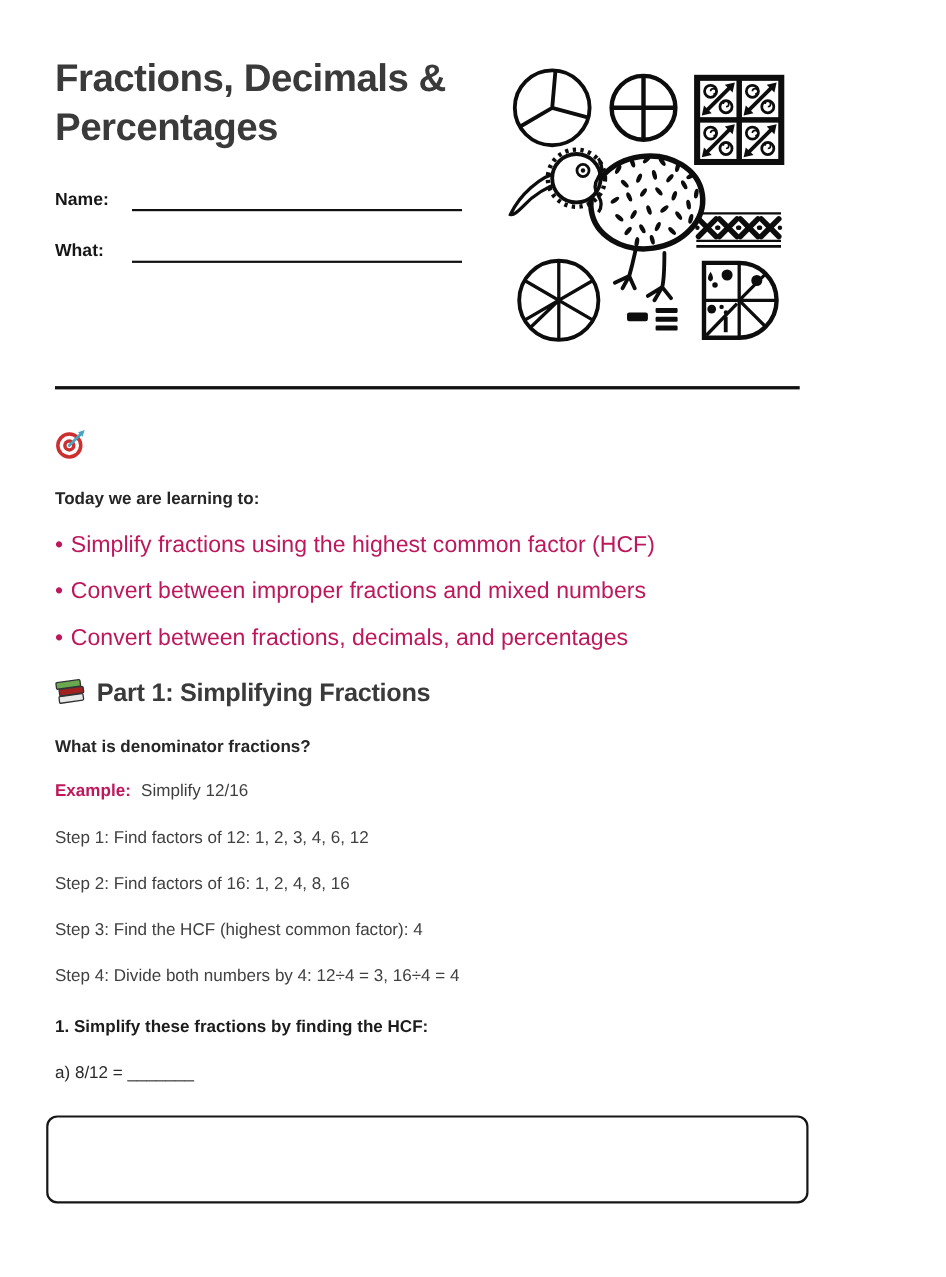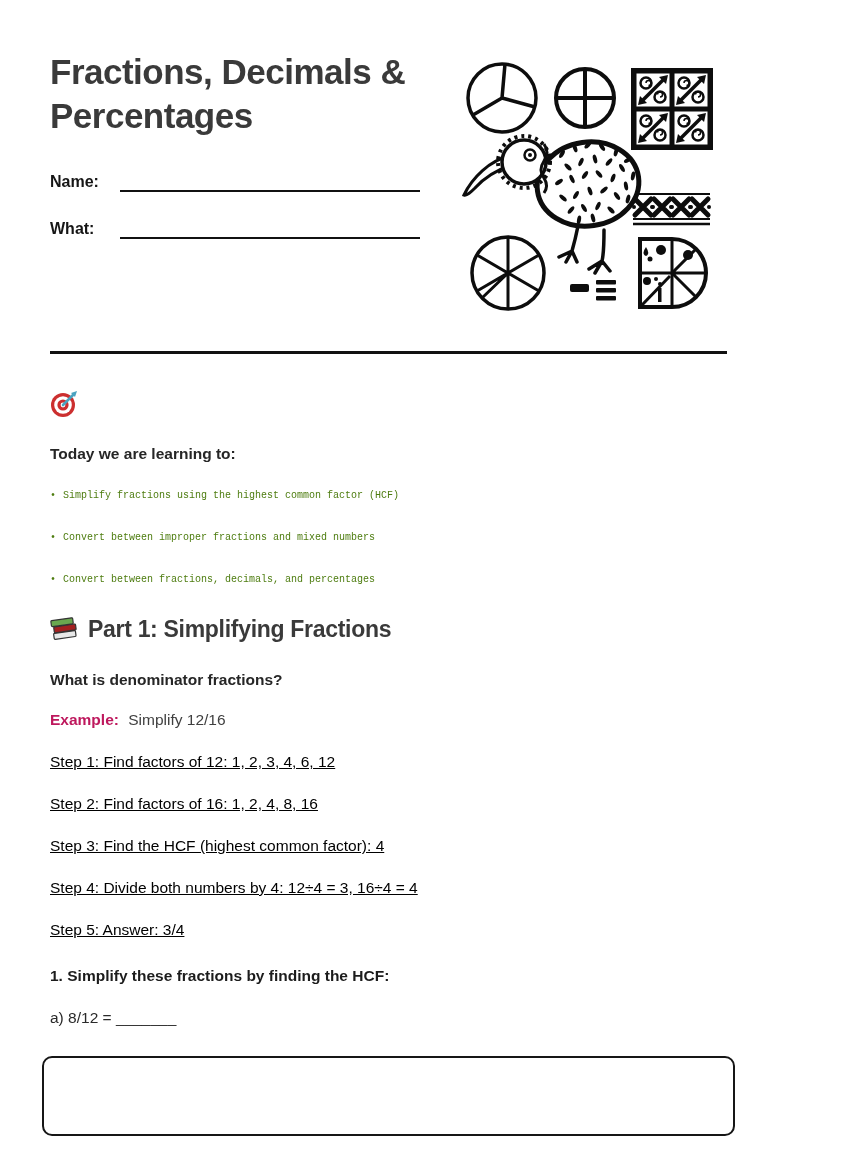--- a/index.html
+++ b/index.html
@@ -68,44 +68,42 @@
   .section-heading .hicon { flex: 0 0 auto; display: inline-block; }
   .lead-bold {
     margin-top: 26px;
     font-size: 15.5px;
     line-height: 20px;
     font-weight: 700;
     color: #262626;
   }
   .bullet-list { list-style: none; margin-top: 22px; }
   .bullet-list li {
-    font-size: 10px;
+    font-size: 21px;
     line-height: 20px;
     margin-bottom: 22px;
-    color: #4d7c0f;
-    font-family: Liberation Mono, monospace;
+    color: #be185d;
   }
   .bullet-list .bchar { margin-right: 7px; }
   .body-par {
     margin-top: 22px;
     font-size: 15.5px;
     line-height: 25.5px;
     text-align: justify;
     color: #3f3f3f;
   }
   .example-line { margin-top: 20px; font-size: 15.5px; line-height: 20px; }
   .example-line .xl { font-weight: 700; color: #be185d; }
   .example-line .xt { margin-left: 5px; }
   .steps { margin-top: 22px; }
   .steps p {
     font-size: 15.5px;
     line-height: 20px;
     margin-bottom: 22px;
-    color: #000000;
-    text-decoration: underline;
+    color: #404040;
   }
   .question-heading {
     margin-top: 26px;
     font-size: 15.5px;
     line-height: 20px;
     font-weight: 700;
     color: #1c1c1c;
   }
   .question-item {
     margin-top: 22px;
@@ -309,21 +307,20 @@
   <p class="example-line">
     <span class="xl">Example:</span>
     <span class="xt">Simplify 12/16</span>
   </p>
 
   <div class="steps">
     <p>Step 1: Find factors of 12: 1, 2, 3, 4, 6, 12</p>
     <p>Step 2: Find factors of 16: 1, 2, 4, 8, 16</p>
     <p>Step 3: Find the HCF (highest common factor): 4</p>
     <p>Step 4: Divide both numbers by 4: 12÷4 = 3, 16÷4 = 4</p>
-    <p>Step 5: Answer: 3/4</p>
   </div>
 
   <p class="question-heading">1. Simplify these fractions by finding the HCF:</p>
 
   <p class="question-item">a) 8/12 = _______</p>
 
   <div class="answer-box"></div>
 
 </div>
 

